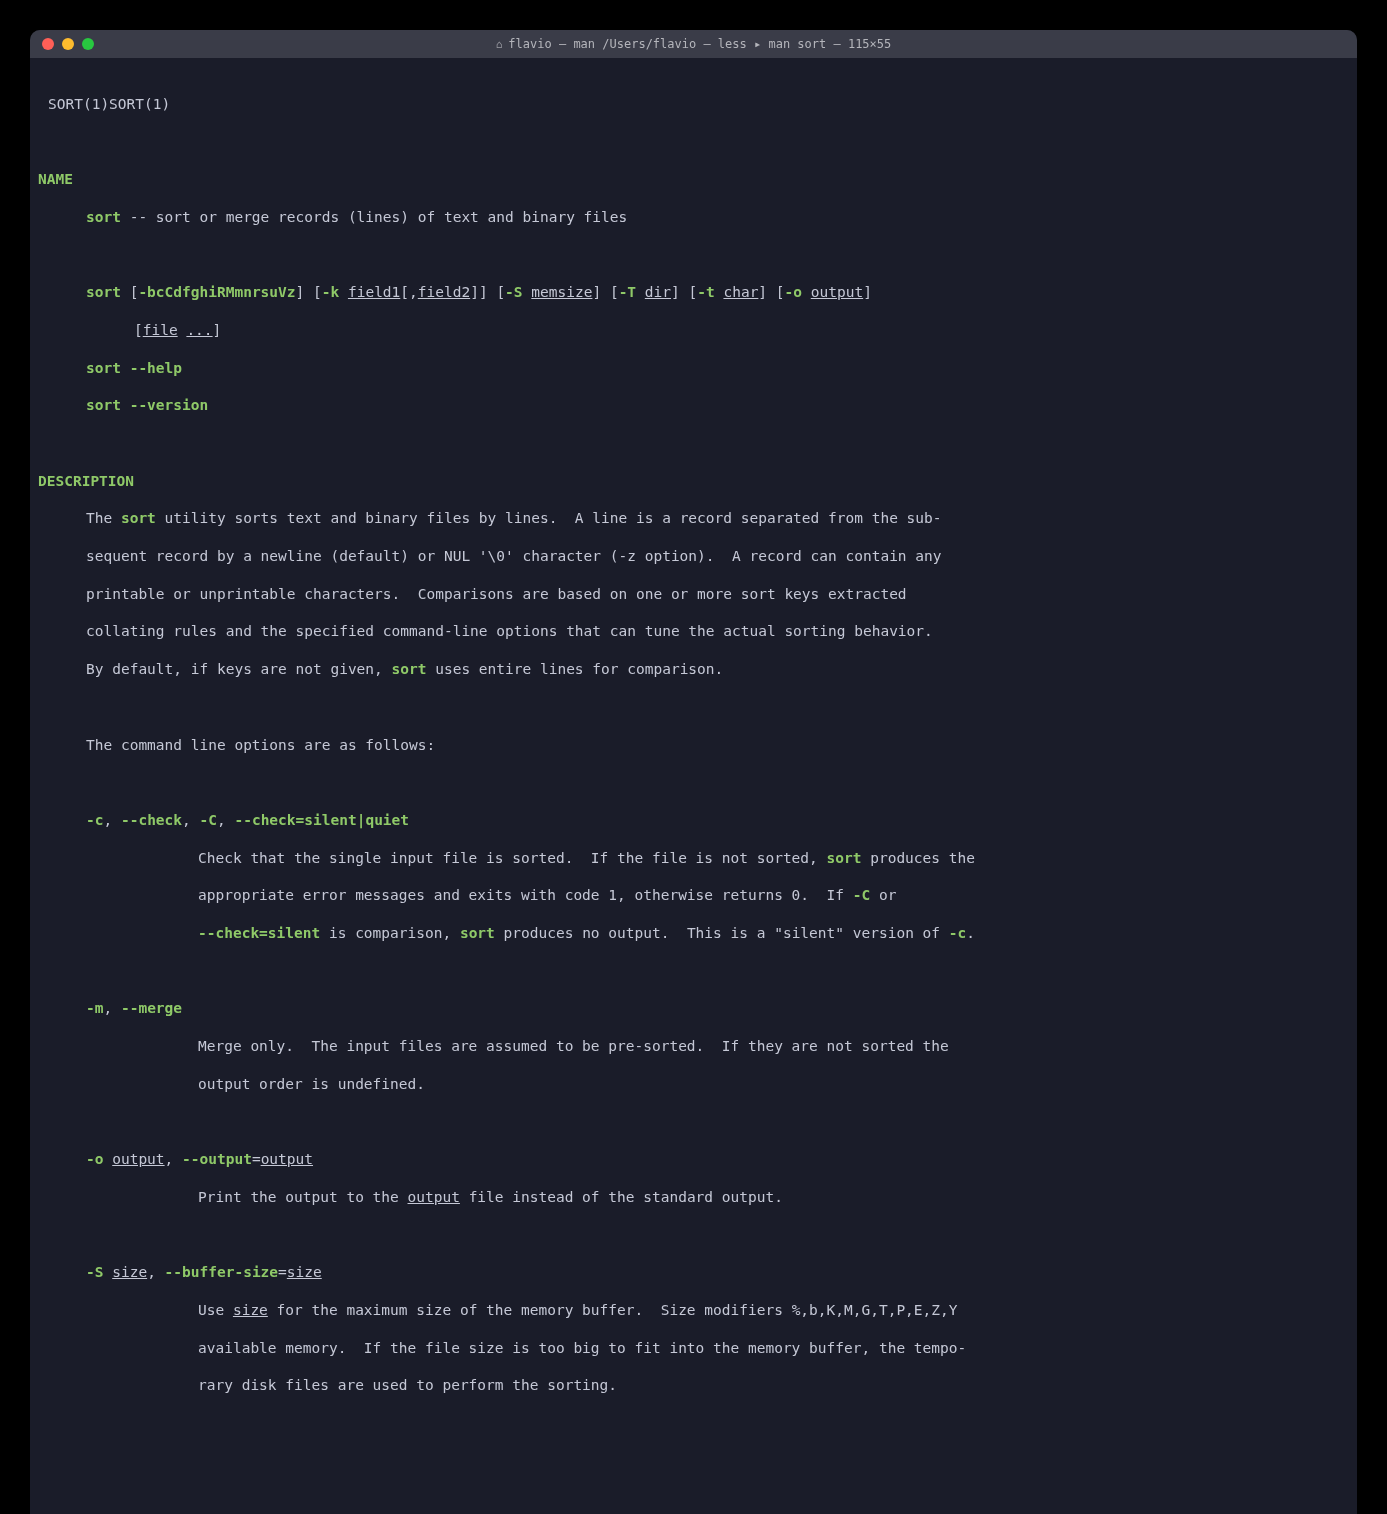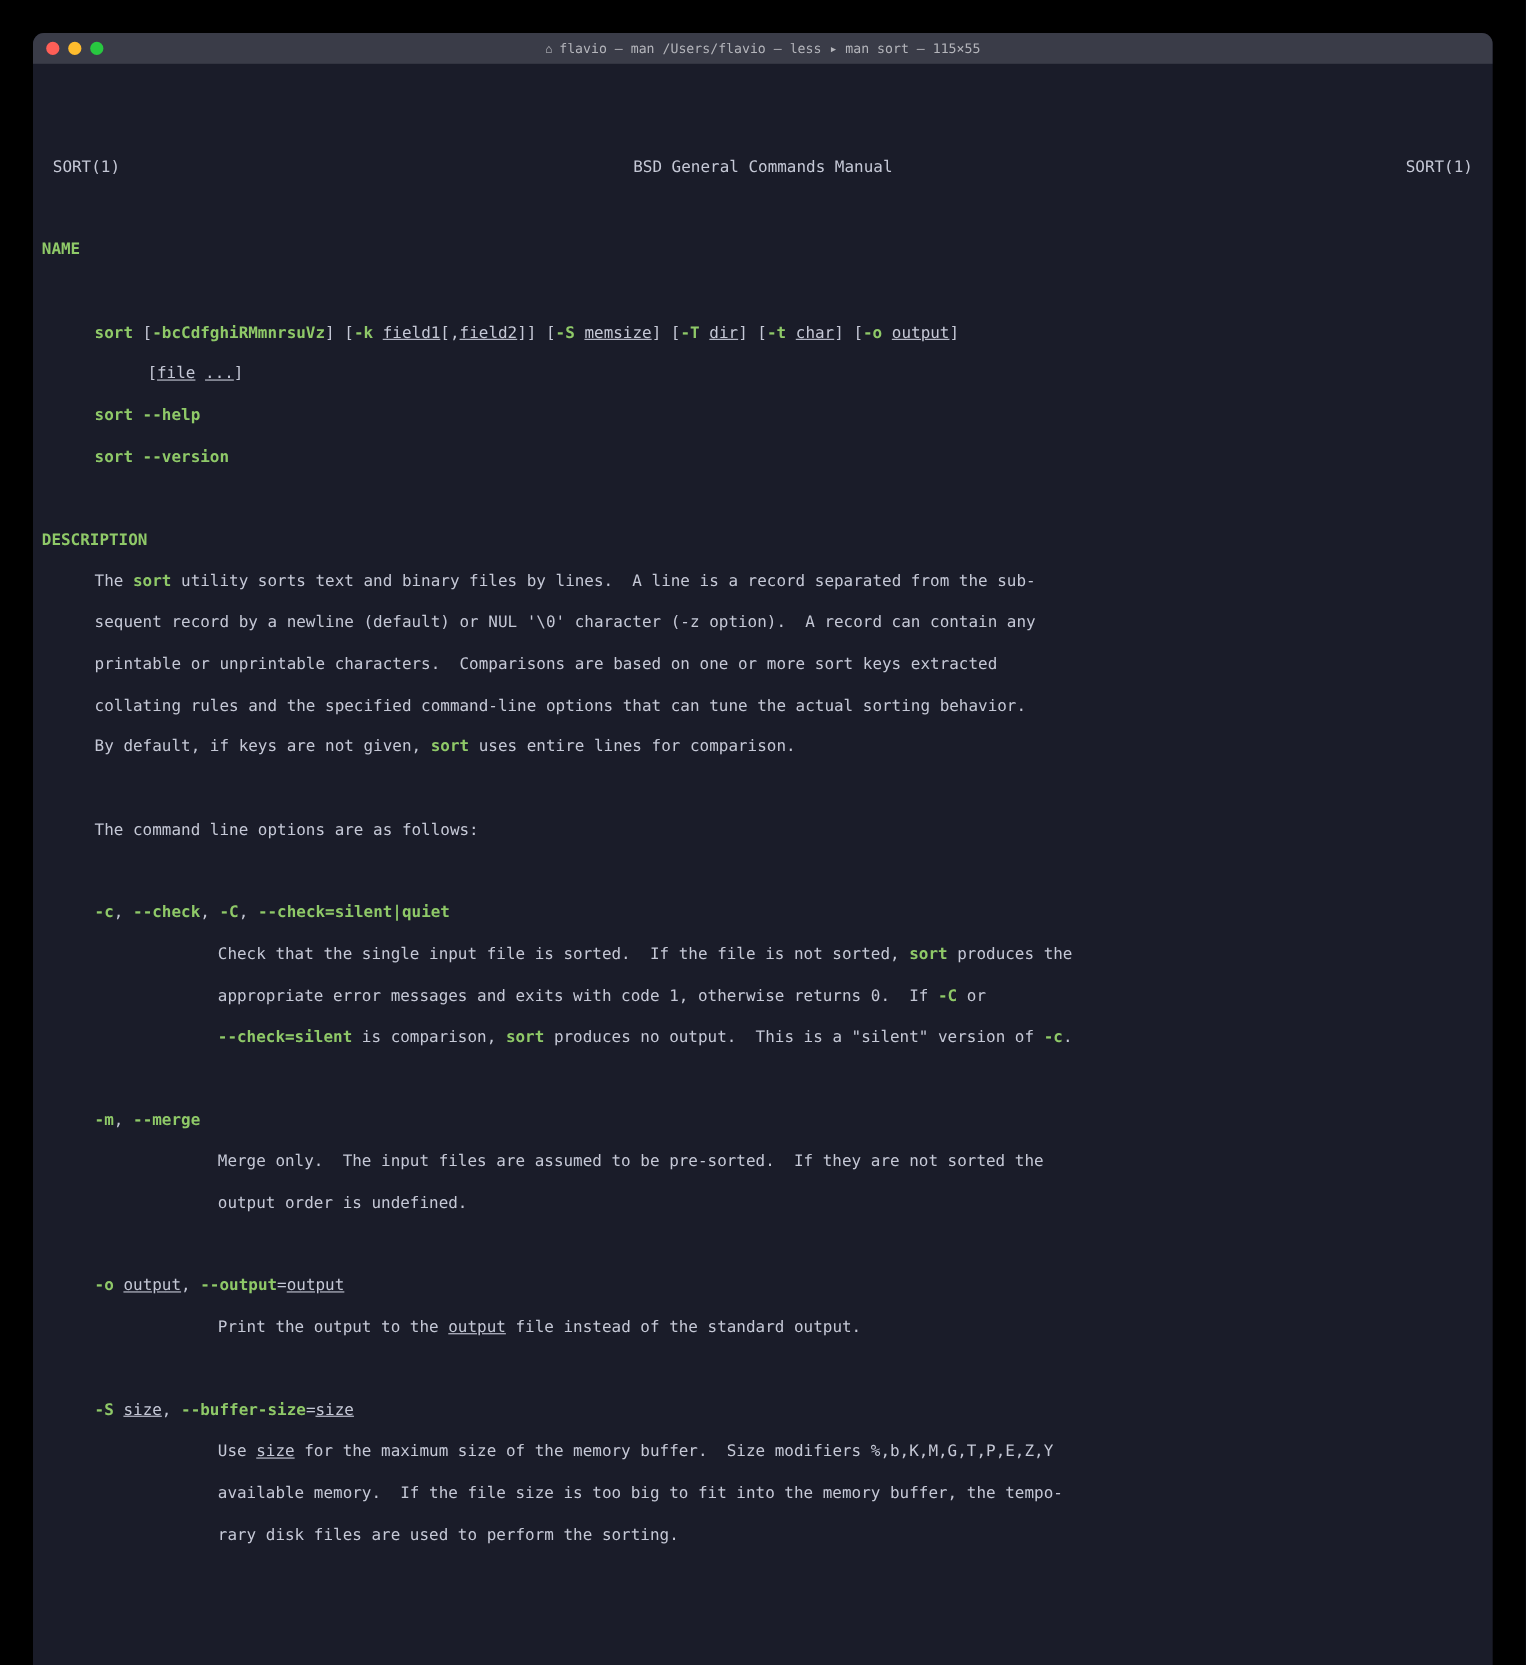--- a/index.html
+++ b/index.html
@@ -56,21 +56,20 @@
       line-height: 1.3;
       white-space: pre;
       overflow-x: auto;
     }
     .bold { font-weight: bold; }
     .green { color: #8fc968; }
     .underline { text-decoration: underline; }
     .header-row {
       display: flex;
       padding: 0 10px;
-      margin-top: 48px;
     }
     .header-left { flex: 0 0 auto; }
     .header-center { flex: 1; text-align: center; }
     .header-right { flex: 0 0 auto; }
     .section-heading {
       color: #8fc968;
       font-weight: bold;
     }
     .indent-1 { padding-left: 48px; }
     .indent-2 { padding-left: 96px; }
@@ -87,23 +86,24 @@
       <div class="traffic-light tl-min"></div>
       <div class="traffic-light tl-max"></div>
     </div>
     <div class="title-text">
       <span class="home-icon">⌂</span>
       <span>flavio — man /Users/flavio — less ▸ man sort — 115×55</span>
     </div>
   </div>
 
   <div class="terminal-content">
-<div class="header-row"><span class="header-left">SORT(1)</span><span class="header-center">BSD General Commands Manual</span><span class="header-right">SORT(1)</span></div>
+<div class="header-row"><span class="header-left">SORT(1)</span><span class="header-right">SORT(1)</span></div>
 <div class="line"></div>
 <div class="line"><span class="section-heading">NAME</span></div>
+<div class="line indent-1"><span class="bold green">sort</span><span> -- sort or merge records (lines) of text and binary files</span></div>
 <div class="line"></div>
 <div class="line indent-1"><span class="bold green">sort</span><span> [</span><span class="bold green">-bcCdfghiRMmnrsuVz</span><span>] [</span><span class="bold green">-k</span><span> </span><span class="underline">field1</span><span>[,</span><span class="underline">field2</span><span>]] [</span><span class="bold green">-S</span><span> </span><span class="underline">memsize</span><span>] [</span><span class="bold green">-T</span><span> </span><span class="underline">dir</span><span>] [</span><span class="bold green">-t</span><span> </span><span class="underline">char</span><span>] [</span><span class="bold green">-o</span><span> </span><span class="underline">output</span><span>]</span></div>
 <div class="line indent-2"><span>[</span><span class="underline">file</span><span> </span><span class="underline">...</span><span>]</span></div>
 <div class="line indent-1"><span class="bold green">sort</span><span class="bold green"> --help</span></div>
 <div class="line indent-1"><span class="bold green">sort</span><span class="bold green"> --version</span></div>
 <div class="line"></div>
 <div class="line"><span class="section-heading">DESCRIPTION</span></div>
 <div class="line indent-1"><span>The </span><span class="bold green">sort</span><span> utility sorts text and binary files by lines.  A line is a record separated from the sub-</span></div>
 <div class="line indent-1"><span>sequent record by a newline (default) or NUL '\0' character (-z option).  A record can contain any</span></div>
 <div class="line indent-1"><span>printable or unprintable characters.  Comparisons are based on one or more sort keys extracted</span></div>

